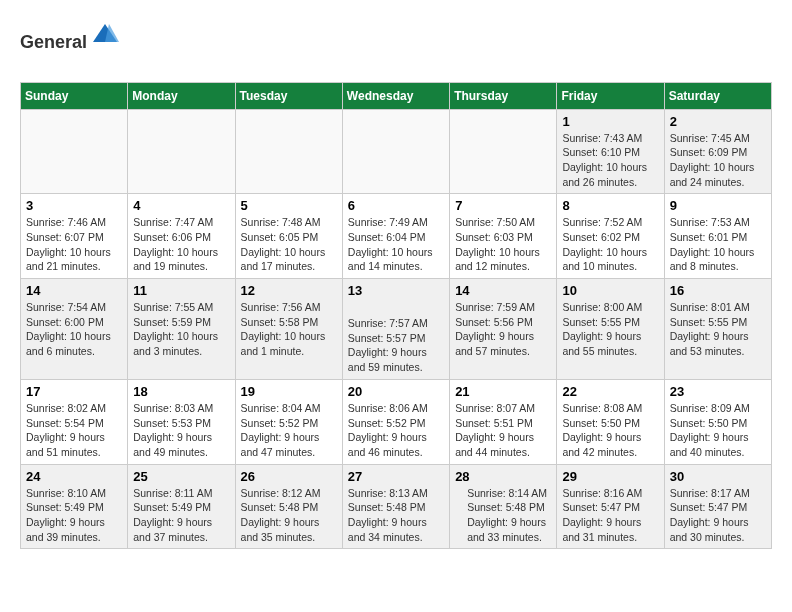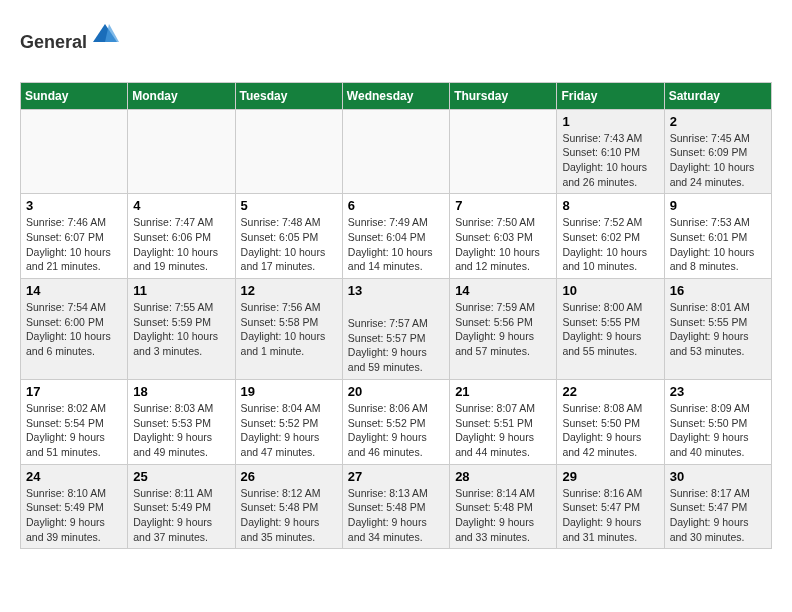--- a/index.html
+++ b/index.html
@@ -317,21 +317,21 @@
         </td>
         <td class="shaded">
           <span class="day-num">27</span>
           <div class="day-info" style="white-space: pre-line;">Sunrise: 8:13 AM
 Sunset: 5:48 PM
 Daylight: 9 hours
 and 34 minutes.</div>
         </td>
         <td class="shaded">
           <span class="day-num">28</span>
-          <div class="day-info" style="white-space: pre-line;">Sunrise: 8:14 AM
+          <div class="day-info" style="white-space: pre-line; margin-left: 12px;">Sunrise: 8:14 AM
 Sunset: 5:48 PM
 Daylight: 9 hours
 and 33 minutes.</div>
         </td>
         <td class="shaded">
           <span class="day-num">29</span>
           <div class="day-info" style="white-space: pre-line;">Sunrise: 8:16 AM
 Sunset: 5:47 PM
 Daylight: 9 hours
 and 31 minutes.</div>

